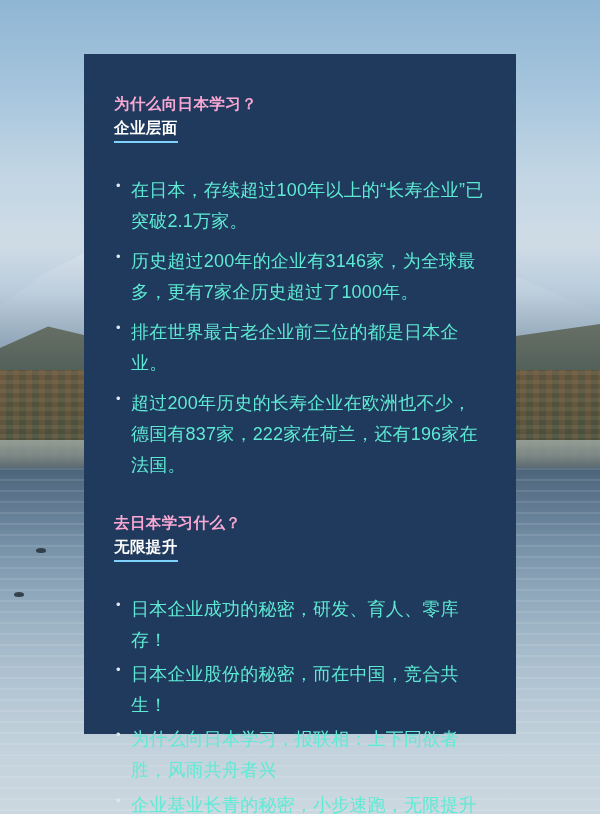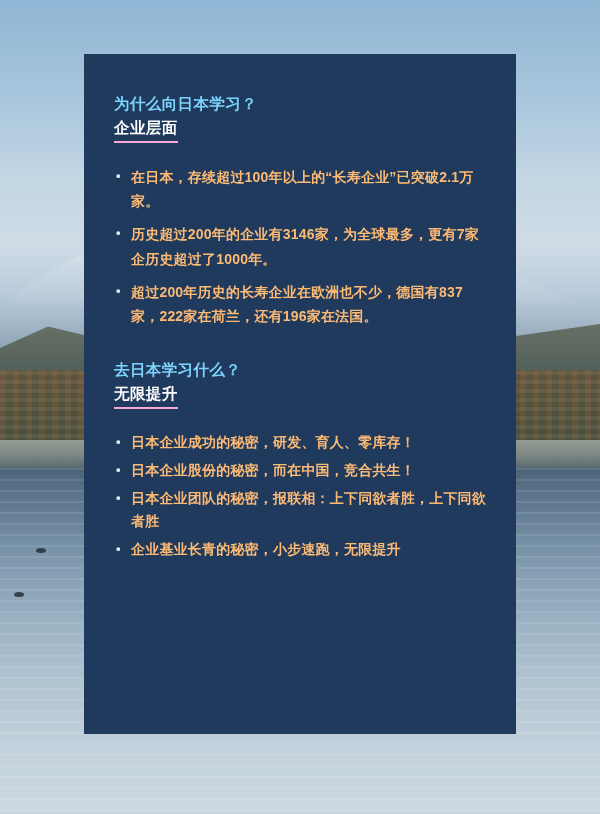--- a/index.html
+++ b/index.html
@@ -150,48 +150,47 @@
     box-sizing: border-box;
     padding: 38px 30px 20px 30px;
   }
 
   h2.heading {
     margin: 0;
     font-size: 15.5px;
     font-weight: bold;
     line-height: 1.55;
     letter-spacing: .4px;
-    color: #7dd3fc;
+    color: #f9a8d4;
   }
   .subheading {
-    margin: 0 0 14px 0;
+    margin: 0 0 24px 0;
     font-size: 15.5px;
     font-weight: bold;
     letter-spacing: .4px;
     display: inline-block;
-    border-bottom: 2px solid #f9a8d4;
+    border-bottom: 2px solid #7dd3fc;
     padding-bottom: 2px;
     line-height: 1.5;
   }
   .block-2 { margin-top: 30px; }
 
   ul.points {
     list-style: none;
     margin: 8px 0 0 0;
     padding: 0;
   }
   ul.points li {
     position: relative;
     padding-left: 17px;
     margin-bottom: 9px;
-    font-size: 14px;
+    font-size: 18px;
     line-height: 1.72;
     letter-spacing: .2px;
-    color: #fdba74;
-    font-weight: bold;
+    color: #5eead4;
   }
   ul.points li::before {
     content: "•";
     position: absolute;
     left: 2px;
     top: 0;
     font-size: 13px;
     color: #dfe7ef;
   }
   ul.points.tight li {
@@ -216,29 +215,30 @@
   <div class="bird b2"></div>
 
   <div class="panel">
 
     <div class="block block-1">
       <h2 class="heading">为什么向日本学习？</h2>
       <div class="subheading">企业层面</div>
       <ul class="points">
         <li>在日本，存续超过100年以上的“长寿企业”已突破2.1万家。</li>
         <li>历史超过200年的企业有3146家，为全球最多，更有7家企历史超过了1000年。</li>
+        <li>排在世界最古老企业前三位的都是日本企业。</li>
         <li>超过200年历史的长寿企业在欧洲也不少，德国有837家，222家在荷兰，还有196家在法国。</li>
       </ul>
     </div>
 
     <div class="block block-2">
       <h2 class="heading">去日本学习什么？</h2>
       <div class="subheading">无限提升</div>
       <ul class="points tight">
         <li>日本企业成功的秘密，研发、育人、零库存！</li>
         <li>日本企业股份的秘密，而在中国，竞合共生！</li>
-        <li>日本企业团队的秘密，报联相：上下同欲者胜，上下同欲者胜</li>
+        <li>为什么向日本学习，报联相：上下同欲者胜，风雨共舟者兴</li>
         <li>企业基业长青的秘密，小步速跑，无限提升</li>
       </ul>
     </div>
 
   </div>
 </div>
 
 </body></html>

